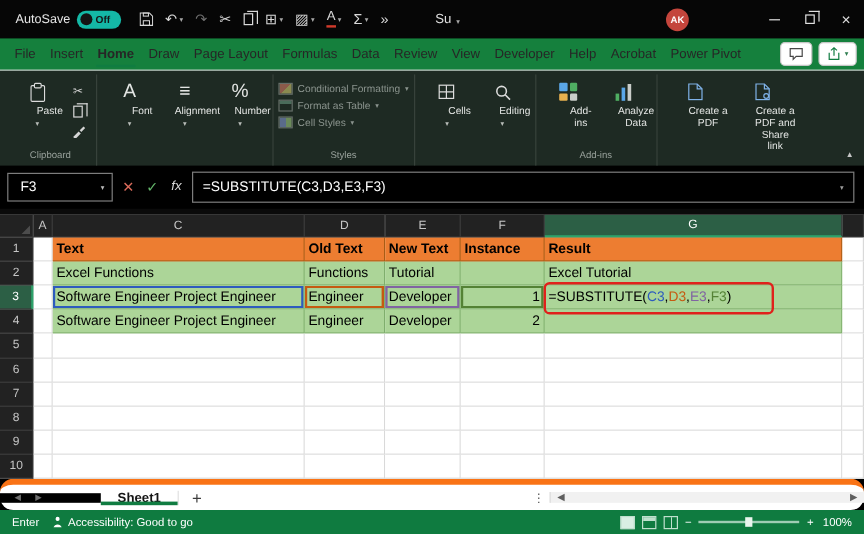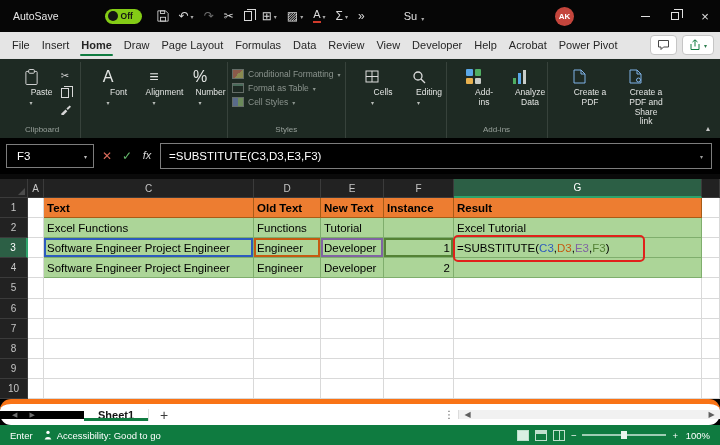--- a/index.html
+++ b/index.html
@@ -3,41 +3,41 @@
 <meta charset="utf-8">
 <style>
   * { margin:0; padding:0; box-sizing:border-box; }
   html,body { width:720px; height:445px; overflow:hidden; background:#000;
               font-family:"Liberation Sans", sans-serif; }
   .app { width:720px; height:445px; display:flex; flex-direction:column; background:#000; }
 
   
   .titlebar { flex:0 0 32px; background:#060606; display:flex; align-items:center; color:#e6e6e6; }
   .autosave { display:flex; align-items:center; gap:5px; margin-left:13px; font-size:10.5px; }
-  .toggle { width:37px; height:15px; background:#84cc16; border-radius:8px; display:flex; align-items:center; padding:0 3px; gap:3px; cursor:pointer;margin-left:41px; }
+  .toggle { width:37px; height:15px; background:#14b8a6; border-radius:8px; display:flex; align-items:center; padding:0 3px; gap:3px; cursor:pointer; }
   .knob { width:10px; height:10px; border-radius:50%; background:#141414; }
   .toggle-state { font-size:8.5px; color:#141414; font-weight:700; }
   .qat { display:flex; align-items:center; margin-left:10px; }
   .qbtn { height:24px; display:flex; align-items:center; padding:0 5px; font-size:12px; color:#d9d9d9; }
   .qbtn .chev { font-size:6px; margin-left:2px; color:#a8a8a8; }
   .qbtn.dim { color:#6f6f6f; }
   .ic-copy { width:8px; height:10px; border:1px solid #d9d9d9; position:relative; display:inline-block; }
   .ic-copy::before { content:''; position:absolute; left:2px; top:-3px; width:8px; height:10px; border-top:1px solid #d9d9d9; border-right:1px solid #d9d9d9; }
   .acolor { font-size:11px; border-bottom:2px solid #d03a2b; line-height:1; padding-bottom:1px; }
   .doc-title { display:flex; align-items:flex-end; gap:4px; margin-left:34px; font-size:11px; color:#e0e0e0; }
   .tb-right { margin-left:auto; display:flex; align-items:center; }
   .avatar { width:19px; height:19px; border-radius:50%; background:#C4453C; color:#fff; font-size:8px; font-weight:700;
             display:flex; align-items:center; justify-content:center; margin-right:56px; }
   .winbtn { width:30px; height:32px; display:flex; align-items:center; justify-content:center; color:#e0e0e0; font-size:13px; }
   .ic-min { width:9px; height:1px; background:#e0e0e0; display:inline-block; }
   .ic-restore { width:8px; height:8px; border:1px solid #e0e0e0; position:relative; display:inline-block; }
   .ic-restore::before { content:''; position:absolute; left:2px; top:-4px; width:8px; height:8px; border-top:1px solid #e0e0e0; border-right:1px solid #e0e0e0; }
 
   
-  .menubar { flex:0 0 27px; background:#e5e5e5; display:flex; align-items:center; padding:0 6px; border-bottom:1px solid #e2e2e2; }
+  .menubar { flex:0 0 27px; background:#15803d; display:flex; align-items:center; padding:0 6px; border-bottom:1px solid #e2e2e2; }
   .menu-items { display:flex; height:100%; }
   .menu-item { padding:0 6px; font-size:11px; color:#262626; display:flex; align-items:center; position:relative; cursor:pointer; white-space:nowrap; }
   .menu-item.active { font-weight:700; }
   .menu-item.active::after { content:''; position:absolute; left:5px; right:5px; bottom:2px; height:2.5px; background:#107C41; border-radius:2px; }
   .menu-right { margin-left:auto; display:flex; gap:5px; align-items:center; }
   .chip { border:1px solid #c6c6c6; border-radius:4px; height:20px; display:flex; align-items:center; padding:0 6px; gap:3px; background:#fff; }
   .chip .chev { font-size:6px; color:#2e7d4f; }
 
   
   .ribbon { flex:0 0 79px; background:#1E2A23; display:flex; align-items:stretch; padding:3px 2px 0 4px; position:relative; color:#e3e5e3; }

